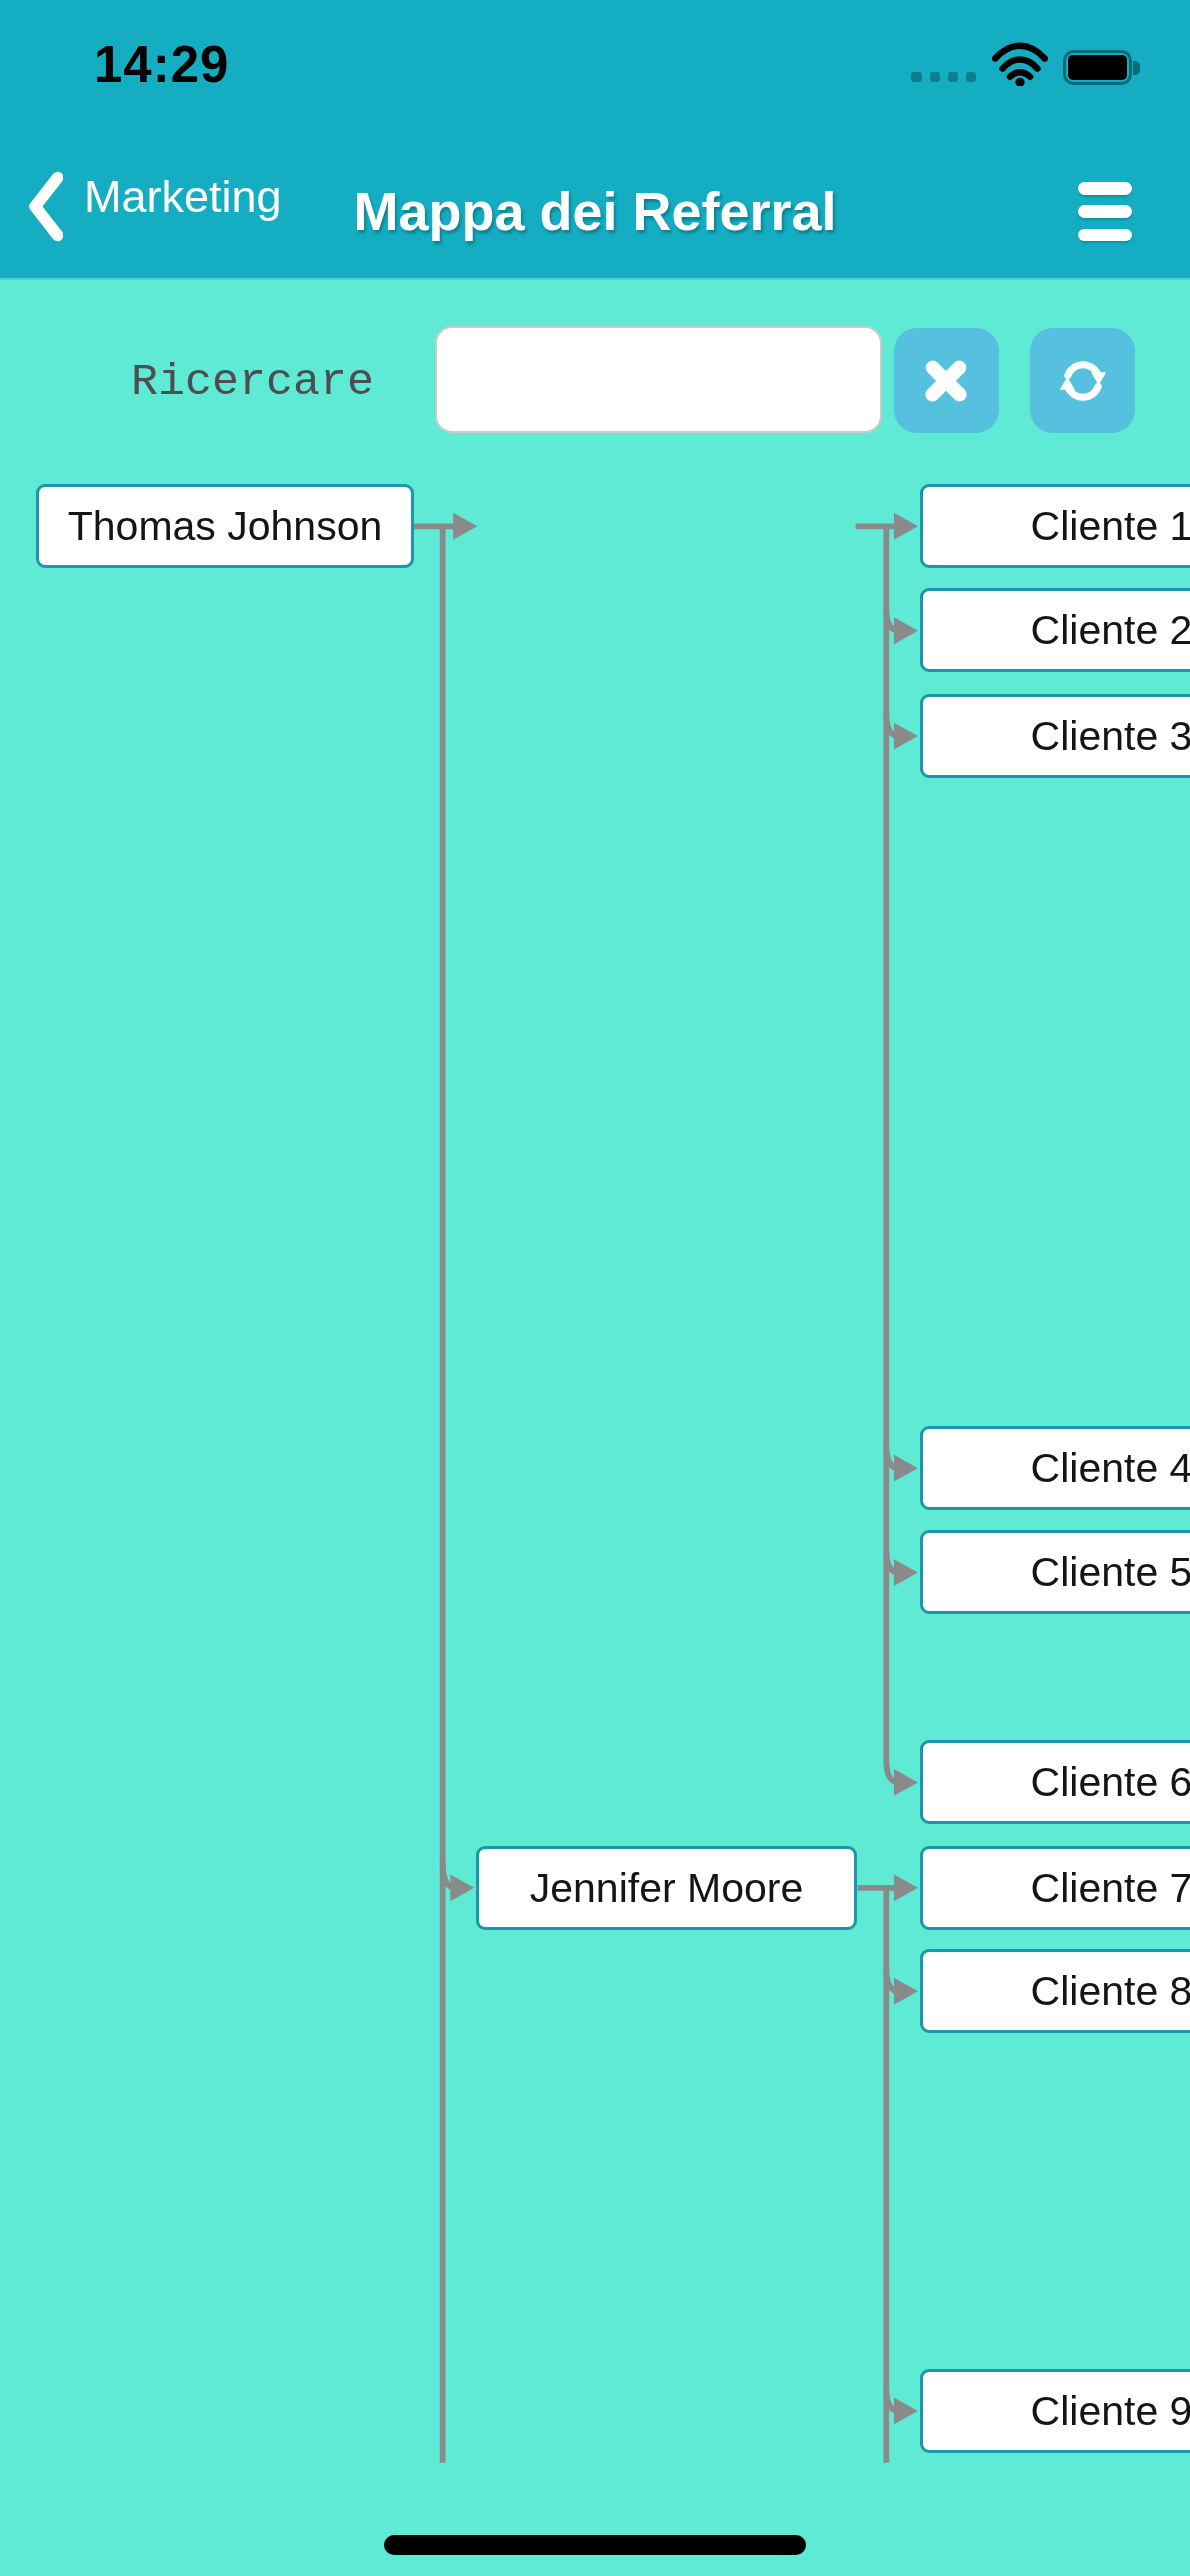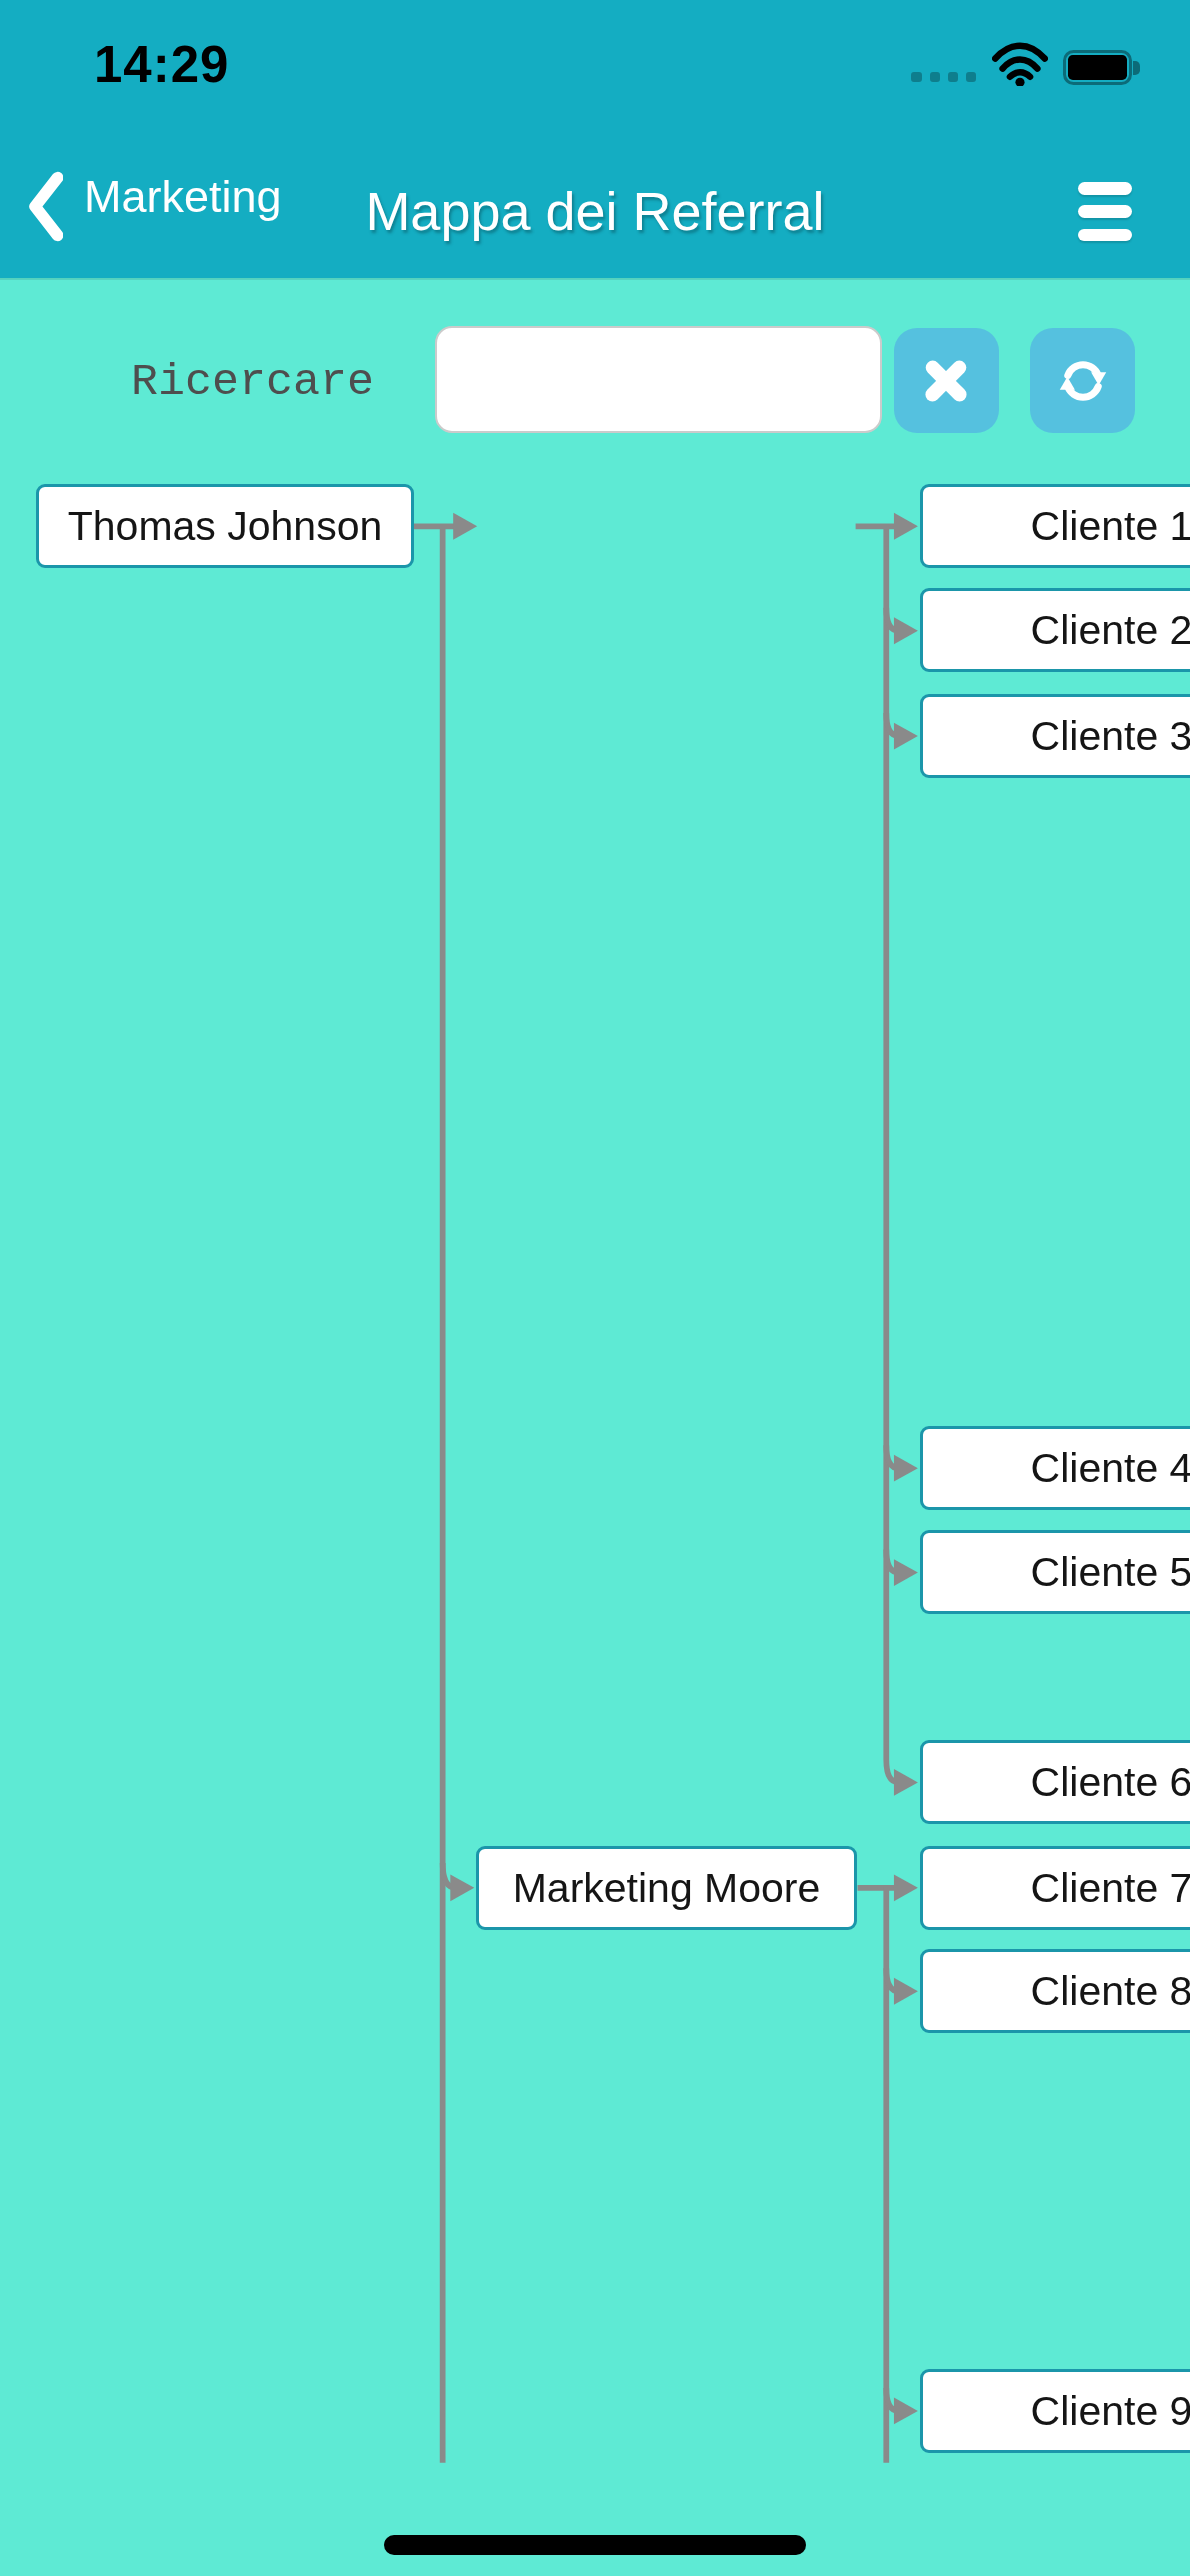--- a/index.html
+++ b/index.html
@@ -17,21 +17,21 @@
   .battery{position:relative;width:69px;height:35px;border:3.8px solid rgba(0,0,0,0.38);
            border-radius:10.5px;box-sizing:border-box;margin-bottom:1px;}
   .battery::before{content:"";position:absolute;inset:1.9px;background:#000;border-radius:4.8px;}
   .battery::after{content:"";position:absolute;right:-10.5px;top:7.7px;width:6.7px;height:14.4px;
                   background:rgba(0,0,0,0.38);border-radius:0 4.8px 4.8px 0;}
 
   .back-button{position:absolute;left:27px;top:171px;height:77px;display:flex;
                gap:21px;color:#fff;cursor:pointer;background:none;border:none;padding:0;}
   .back-label{font-size:45px;color:#fff;}
   .page-title{position:absolute;left:173px;right:173px;top:180px;text-align:center;color:#fff;
-              font-size:54px;font-weight:400;text-shadow:1.9px 2.9px 2.9px rgba(0,45,55,0.35);white-space:nowrap;}
+              font-size:54px;font-weight:700;text-shadow:1.9px 2.9px 2.9px rgba(0,45,55,0.35);white-space:nowrap;}
   .menu-button{position:absolute;right:56px;top:182px;width:56px;height:59px;background:none;border:none;
                padding:0;cursor:pointer;display:flex;flex-direction:column;justify-content:space-between;}
   .menu-button i{display:block;width:54px;height:12.5px;border-radius:6.7px;background:#fff;
                  box-shadow:0 1.9px 1.9px rgba(0,0,0,0.15);}
 
   
   .search-label{position:absolute;left:77px;top:332px;width:351px;height:100px;display:flex;
                 align-items:center;justify-content:center;font-family:"Liberation Mono",monospace;
                 font-size:45px;color:#4e4e4e;}
   .search-input{position:absolute;left:435px;top:326px;width:447px;height:107px;box-sizing:border-box;
@@ -154,21 +154,21 @@
       </g>
     </svg>
 
     <div class="node n-thomas">Thomas Johnson</div>
     <div class="node n-c1">Cliente 1</div>
     <div class="node n-c2">Cliente 2</div>
     <div class="node n-c3">Cliente 3</div>
     <div class="node n-c4">Cliente 4</div>
     <div class="node n-c5">Cliente 5</div>
     <div class="node n-c6">Cliente 6</div>
-    <div class="node n-jennifer">Marketing Moore</div>
+    <div class="node n-jennifer">Jennifer Moore</div>
     <div class="node n-c7">Cliente 7</div>
     <div class="node n-c8">Cliente 8</div>
     <div class="node n-c9">Cliente 9</div>
   </div>
 
   <div class="home-indicator"></div>
 </div>
 
 
 </body></html>

